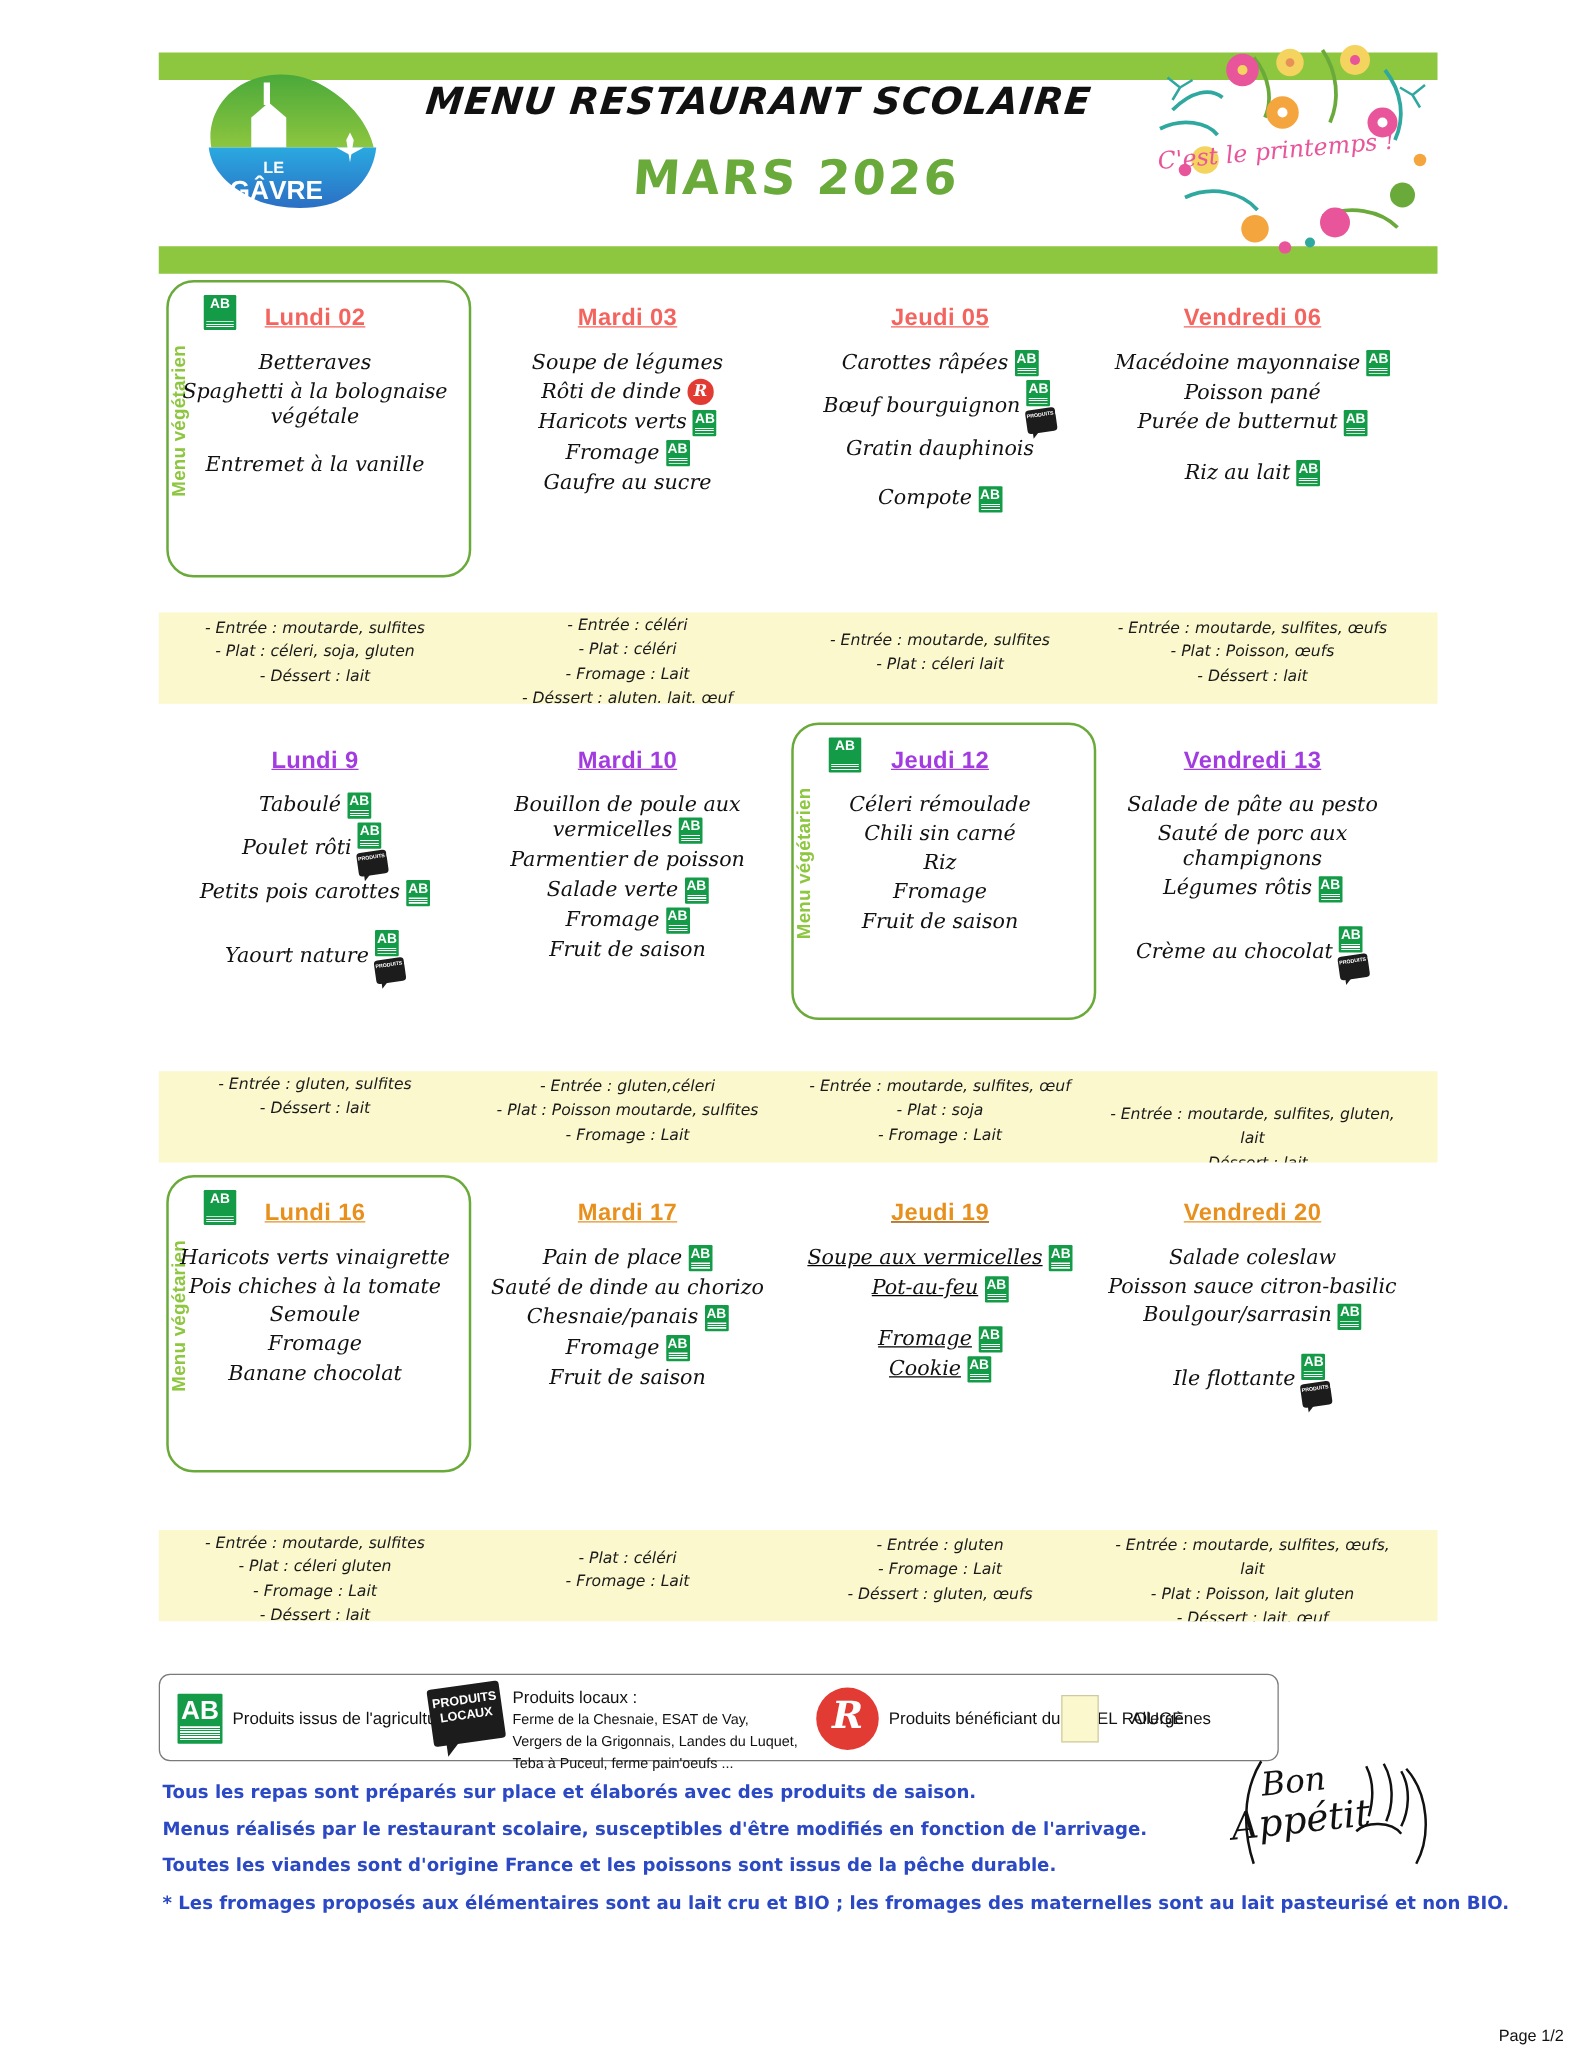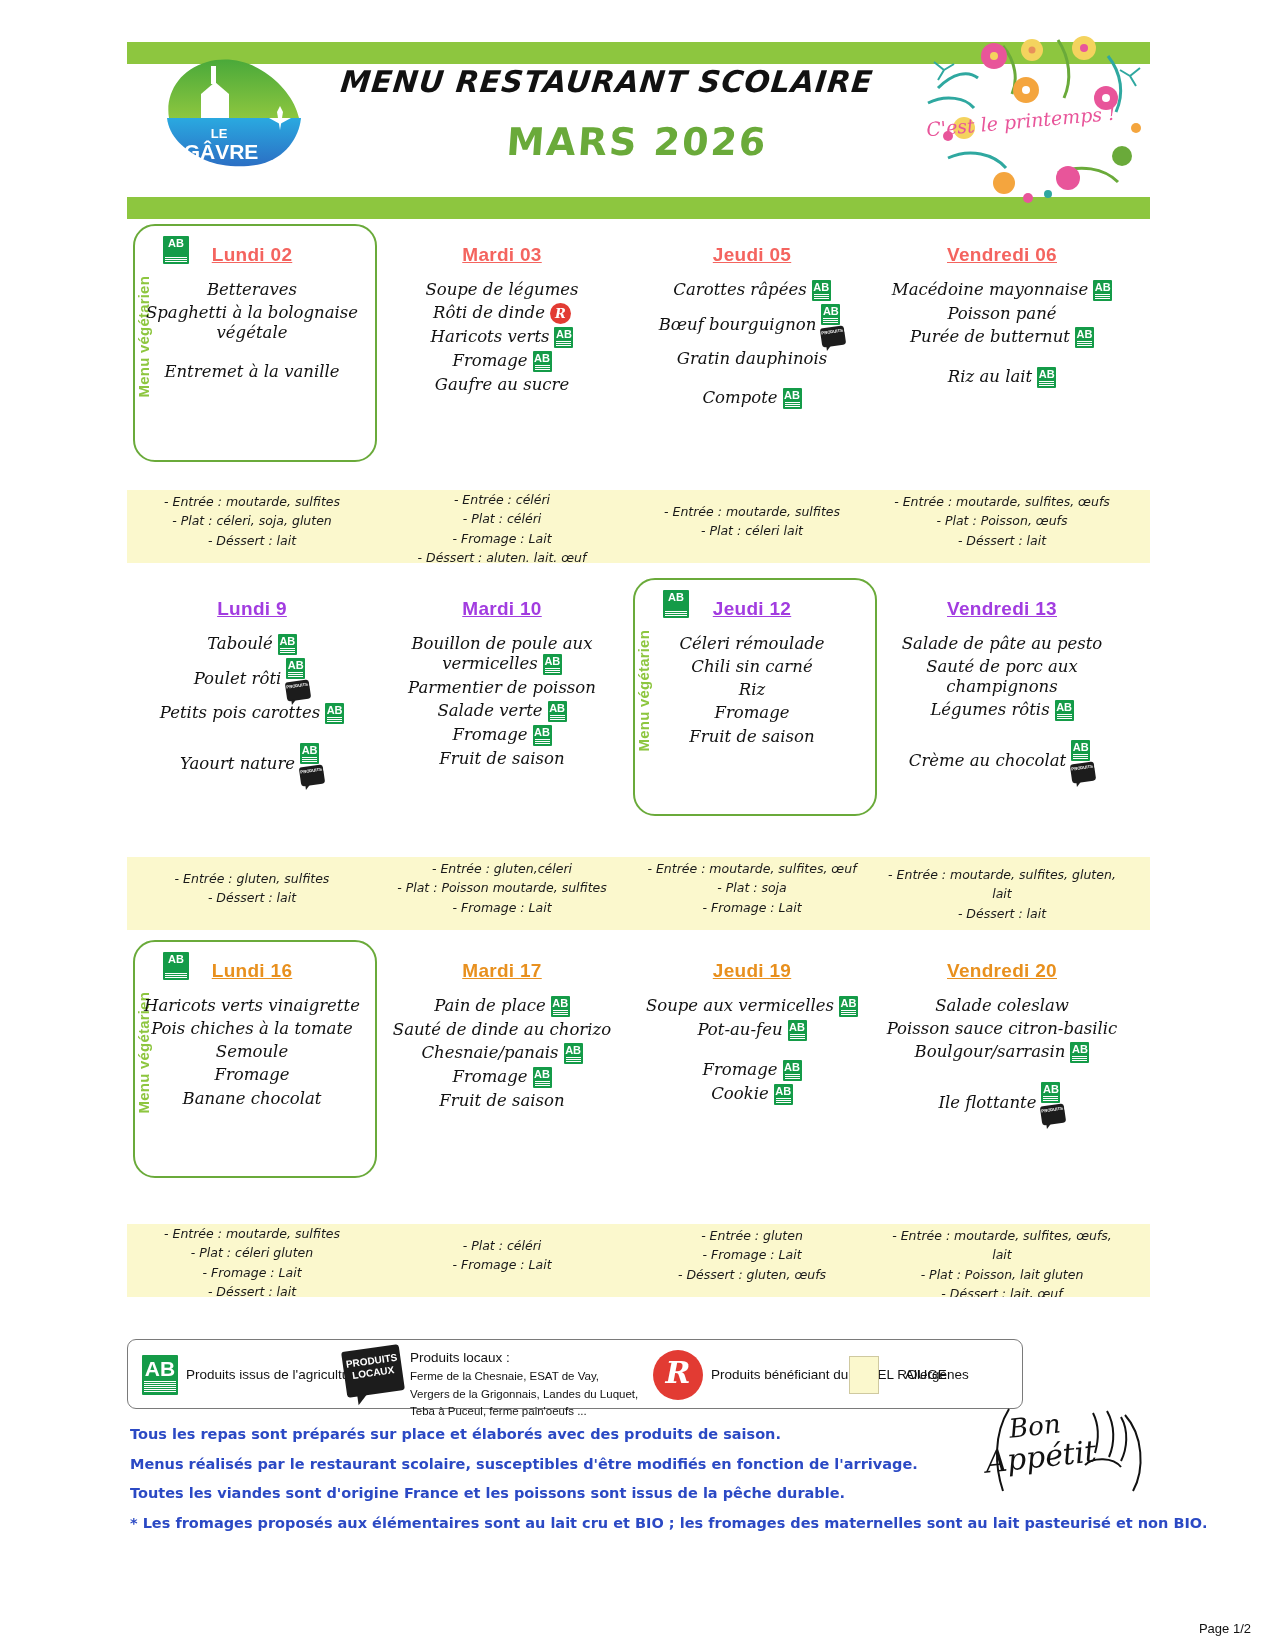--- a/index.html
+++ b/index.html
@@ -440,35 +440,35 @@
               <div class="dish"><span class="txt">Sauté de porc aux champignons</span></div>
               <div class="dish"><span class="txt">Légumes rôtis</span><span class="badges"><span class="ab"></span></span></div>
               <span class="sp"></span>
               <div class="dish"><span class="txt">Crème au chocolat</span><span class="badges badge-stack"><span class="ab"></span><span class="local"></span></span></div>
             </div>
           </div>
         </div>
       </div>
       <div class="week" style="top:857px;">
         <div class="allerg-band">
-          <div class="allerg-cell" style="left:0px;padding-top:12px;">
+          <div class="allerg-cell" style="left:0px;">
             <div>- Entrée : gluten, sulfites</div>
             <div>- Déssert : lait</div>
           </div>
           <div class="allerg-cell" style="left:250px;padding-top:2px;">
             <div>- Entrée : gluten,céleri</div>
             <div>- Plat : Poisson moutarde, sulfites</div>
             <div>- Fromage : Lait</div>
           </div>
           <div class="allerg-cell" style="left:500px;padding-top:2px;">
             <div>- Entrée : moutarde, sulfites, œuf</div>
             <div>- Plat : soja</div>
             <div>- Fromage : Lait</div>
           </div>
-          <div class="allerg-cell" style="left:750px;padding-top:8px;">
+          <div class="allerg-cell" style="left:750px;padding-top:24px;">
             <div>- Entrée : moutarde, sulfites, gluten, lait</div>
             <div>- Déssert : lait</div>
           </div>
         </div>
       </div>
       <div class="week w3" style="top:946px;">
         <div class="week-days">
           <div class="day-col" style="left:0px;">
             <div class="veg-box"></div>
             <div class="veg-label">Menu végétarien</div>
@@ -485,21 +485,21 @@
           <div class="day-col" style="left:250px;">
             <div class="day-head">Mardi 17</div>
             <div class="dish-list">
               <div class="dish"><span class="txt">Pain de place</span><span class="badges"><span class="ab"></span></span></div>
               <div class="dish"><span class="txt">Sauté de dinde au chorizo</span></div>
               <div class="dish"><span class="txt">Chesnaie/panais</span><span class="badges"><span class="ab"></span></span></div>
               <div class="dish"><span class="txt">Fromage</span><span class="badges"><span class="ab"></span></span></div>
               <div class="dish"><span class="txt">Fruit de saison</span></div>
             </div>
           </div>
-          <div class="day-col" style="left:500px;">
+          <div class="day-col" style="left:500px;text-decoration:underline;">
             <div class="day-head">Jeudi 19</div>
             <div class="dish-list">
               <div class="dish"><span class="txt">Soupe aux vermicelles</span><span class="badges"><span class="ab"></span></span></div>
               <div class="dish"><span class="txt">Pot-au-feu</span><span class="badges"><span class="ab"></span></span></div>
               <span class="sp"></span>
               <div class="dish"><span class="txt">Fromage</span><span class="badges"><span class="ab"></span></span></div>
               <div class="dish"><span class="txt">Cookie</span><span class="badges"><span class="ab"></span></span></div>
             </div>
           </div>
           <div class="day-col" style="left:750px;">

